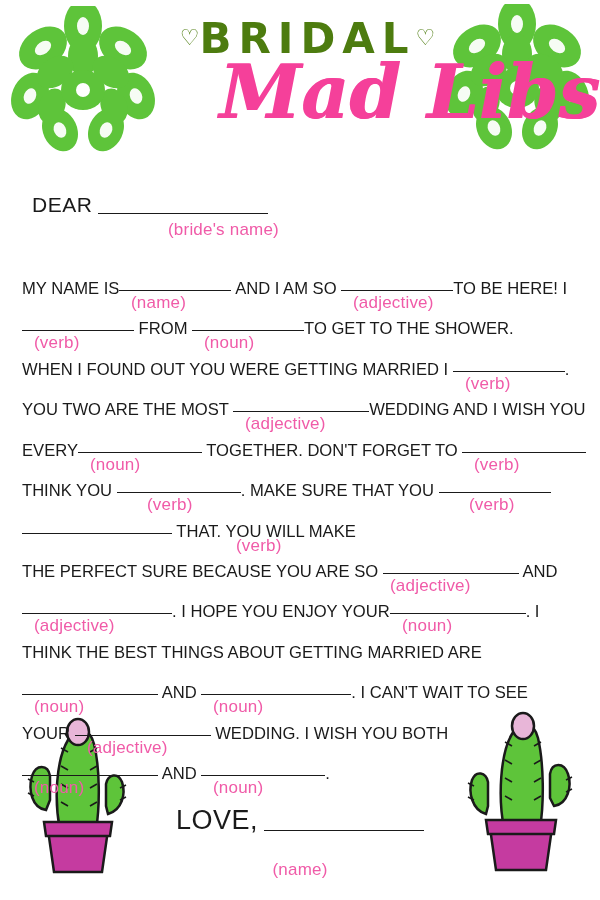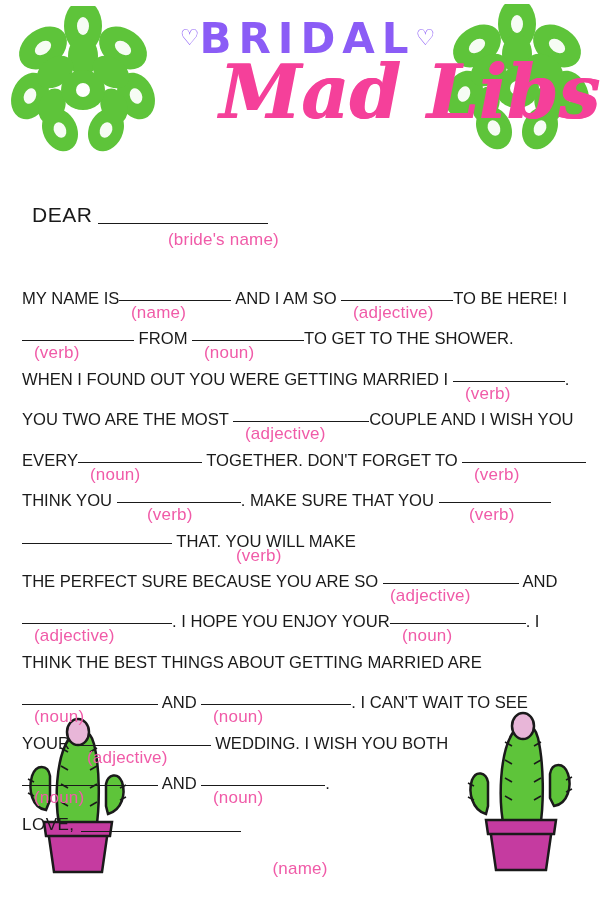--- a/index.html
+++ b/index.html
@@ -32,21 +32,21 @@
   .title-bridal {
     position: absolute;
     top: 14px;
     left: 15px;
     right: 0;
     text-align: center;
     font-family: "DejaVu Sans", sans-serif;
     font-weight: bold;
     font-size: 42px;
     letter-spacing: 7px;
-    color: #8b5cf6;
+    color: #4d7c0f;
     z-index: 5;
   }
   .heart {
     display: inline-block;
     font-size: 22px;
     vertical-align: middle;
     position: relative;
     top: -4px;
     letter-spacing: 0;
   }
@@ -67,21 +67,21 @@
   }
 
   
   .sheet {
     position: relative;
     padding: 0 22px;
     z-index: 4;
   }
 
   .dear-line {
-    margin-top: 28px;
+    margin-top: 18px;
     font-size: 21px;
     color: #1a1a1a;
     letter-spacing: 0.5px;
     padding-left: 10px;
   }
   .dear-line .blank {
     display: inline-block;
     border-bottom: 1.5px solid #1a1a1a;
     width: 170px;
     height: 1px;
@@ -119,21 +119,22 @@
   .w120 { width: 124px; }
   .w135 { width: 136px; }
   .w150 { width: 150px; }
 
   .ln .hint {
     position: absolute;
     top: 14px;
   }
 
   .love-line {
-    font-size: 17px;
+    text-align: center;
+    font-size: 27px;
     color: #1a1a1a;
     margin-top: 18px;
     letter-spacing: 0.5px;
   }
   .love-line .blank {
     display: inline-block;
     border-bottom: 1.5px solid #1a1a1a;
     width: 160px;
     height: 1px;
     margin-bottom: -2px;
@@ -268,21 +269,21 @@
     <span>DEAR</span><span class="blank"></span>
   </div>
   <div class="dear-hint">
     <span class="hint">(bride's name)</span>
   </div>
 
   <div class="para" id="story">
       <div class="ln"><span class="txt">MY NAME IS</span><span class="blank w110"></span><span class="hint" style="left: 109px;">(name)</span><span class="txt"> AND I AM SO </span><span class="blank w110"></span><span class="hint" style="left: 331px;">(adjective)</span><span class="txt">TO BE HERE! I</span></div>
       <div class="ln"><span class="blank w110"></span><span class="hint" style="left: 12px;">(verb)</span><span class="txt"> FROM </span><span class="blank w110"></span><span class="hint" style="left: 182px;">(noun)</span><span class="txt">TO GET TO THE SHOWER.</span></div>
       <div class="ln"><span class="txt">WHEN I FOUND OUT YOU WERE GETTING MARRIED I  </span><span class="blank w110"></span><span class="hint" style="left: 443px;">(verb)</span><span class="txt">.</span></div>
-      <div class="ln"><span class="txt">YOU TWO ARE THE MOST </span><span class="blank w135"></span><span class="hint" style="left: 223px;">(adjective)</span><span class="txt">COUPLE AND I WISH YOU</span></div>
+      <div class="ln"><span class="txt">YOU TWO ARE THE MOST </span><span class="blank w135"></span><span class="hint" style="left: 223px;">(adjective)</span><span class="txt">WEDDING AND I WISH YOU</span></div>
       <div class="ln"><span class="txt">EVERY</span><span class="blank w120"></span><span class="hint" style="left: 68px;">(noun)</span><span class="txt"> TOGETHER. DON'T FORGET TO </span><span class="blank w120"></span><span class="hint" style="left: 452px;">(verb)</span></div>
       <div class="ln"><span class="txt">THINK YOU </span><span class="blank w120"></span><span class="hint" style="left: 125px;">(verb)</span><span class="txt">. MAKE SURE THAT YOU </span><span class="blank w110"></span><span class="hint" style="left: 447px;">(verb)</span></div>
       <div class="ln"><span class="blank w150"></span><span class="hint" style="left: 214px;">(verb)</span><span class="txt"> THAT.  YOU WILL MAKE</span></div>
       <div class="ln"><span class="txt">THE PERFECT SURE  BECAUSE YOU ARE SO </span><span class="blank w135"></span><span class="hint" style="left: 368px;">(adjective)</span><span class="txt"> AND</span></div>
       <div class="ln"><span class="blank w150"></span><span class="hint" style="left: 12px;">(adjective)</span><span class="txt">. I HOPE YOU ENJOY YOUR</span><span class="blank w135"></span><span class="hint" style="left: 380px;">(noun)</span><span class="txt">. I</span></div>
       <div class="ln"><span class="txt">THINK THE BEST THINGS ABOUT GETTING MARRIED ARE</span></div>
       <div class="ln"><span class="blank w135"></span><span class="hint" style="left: 12px;">(noun)</span><span class="txt"> AND </span><span class="blank w150"></span><span class="hint" style="left: 191px;">(noun)</span><span class="txt">. I CAN'T WAIT TO SEE</span></div>
       <div class="ln"><span class="txt">YOUR </span><span class="blank w135"></span><span class="hint" style="left: 65px;">(adjective)</span><span class="txt"> WEDDING. I WISH YOU BOTH</span></div>
       <div class="ln"><span class="blank w135"></span><span class="hint" style="left: 12px;">(noun)</span><span class="txt"> AND </span><span class="blank w120"></span><span class="hint" style="left: 191px;">(noun)</span><span class="txt">.</span></div>
     </div>

